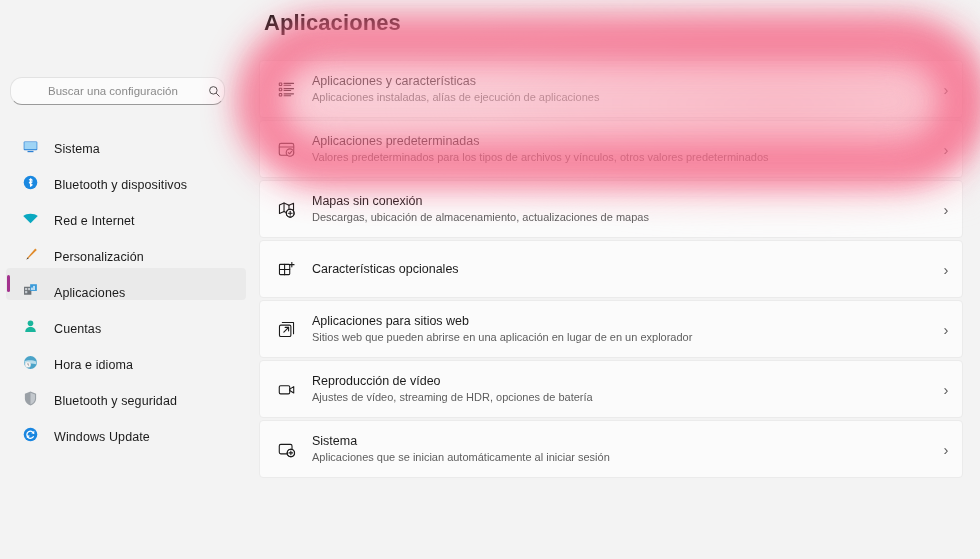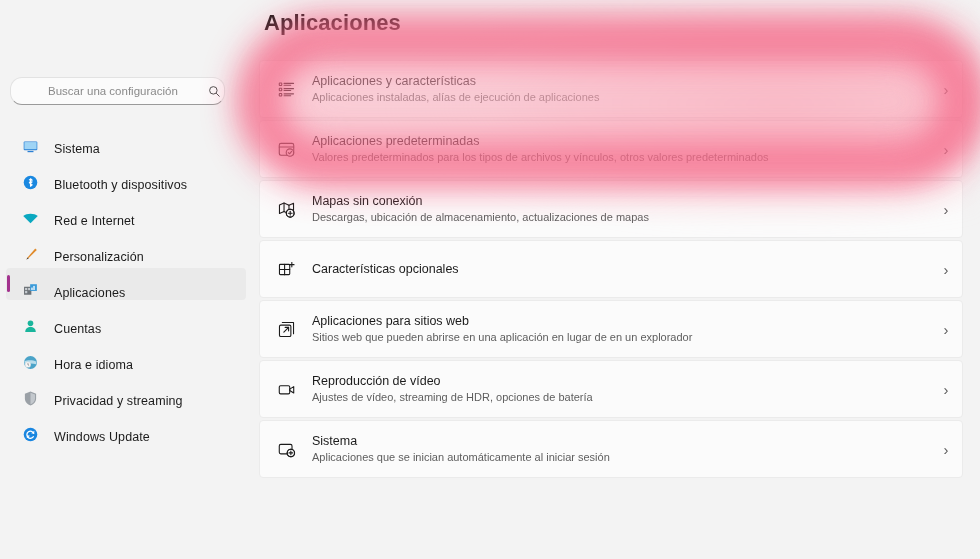--- a/index.html
+++ b/index.html
@@ -259,21 +259,21 @@
           </span>
           <span class="nav-label">Hora e idioma</span>
         </div>
         <div class="nav-item">
           <span class="nav-icon">
             <svg xmlns="http://www.w3.org/2000/svg" width="17" height="17" viewBox="0 0 20 20">
               <path d="M10 1.8 L16.6 4.4 L16.6 10 C16.6 14.2 13.4 17.1 10 18.2 C6.6 17.1 3.4 14.2 3.4 10 L3.4 4.4 Z" fill="#9aa0a6"></path>
               <path d="M10 3.2 L15.3 5.3 L15.3 10 C15.3 13.4 12.8 15.8 10 16.8 Z" fill="#c3c8cd"></path>
             </svg>
           </span>
-          <span class="nav-label">Privacidad y streaming</span>
+          <span class="nav-label">Bluetooth y seguridad</span>
         </div>
         <div class="nav-item">
           <span class="nav-icon">
             <svg xmlns="http://www.w3.org/2000/svg" width="17" height="17" viewBox="0 0 20 20">
               <circle cx="10" cy="10" r="8" fill="#1a86e0"></circle>
               <path d="M13.8 8.6 A4.2 4.2 0 1 0 13.4 12.6" stroke="#fff" stroke-width="1.5" fill="none" stroke-linecap="round"></path>
               <path d="M14.6 5.6 L14.2 9.2 L10.8 8.4 Z" fill="#fff"></path>
               <path d="M5.6 14.4 L6 10.8 L9.4 11.6 Z" fill="#fff"></path>
             </svg>
           </span>

